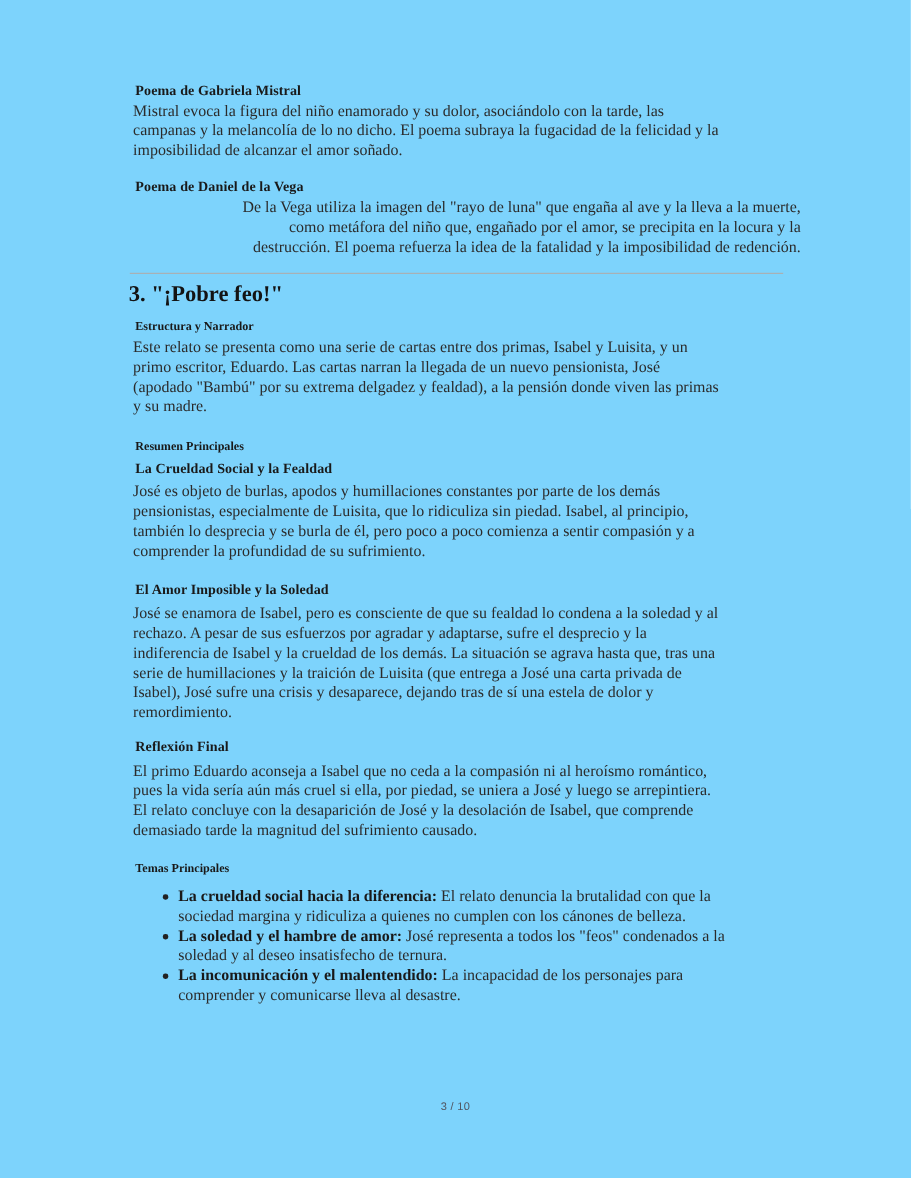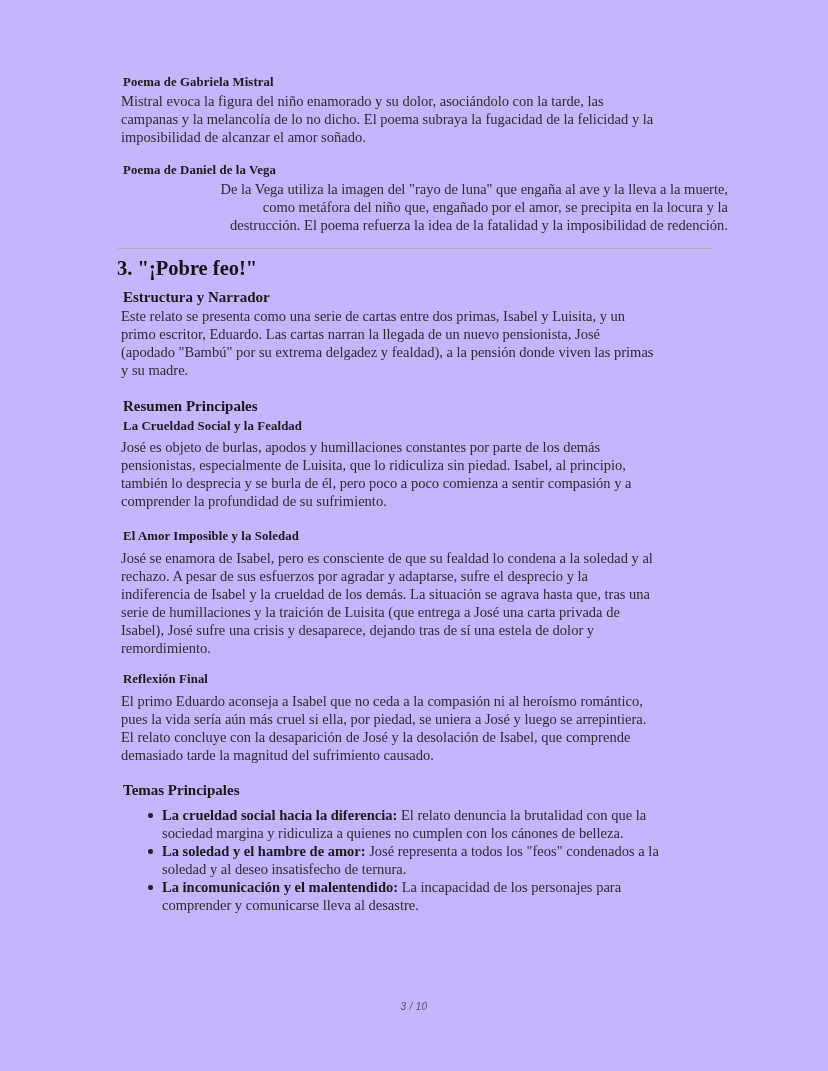--- a/index.html
+++ b/index.html
@@ -1,29 +1,29 @@
 <!DOCTYPE html>
 <html lang="es"><head>
 <meta charset="utf-8">
 <style>
   html,body{margin:0;padding:0;background:#ffffff;}
   body{
     width:828px;height:1071px;overflow:hidden;
     font-family:"Liberation Serif","DejaVu Serif",serif;
     -webkit-font-smoothing:antialiased;
   }
-  .page{width:828px;height:1071px;background:#c4b5fd;position:relative;}
+  .page{width:828px;height:1071px;background:#7dd3fc;position:relative;}
   .content{padding:74px 100px 0 121px;}
 
   .h4{
     font-size:12.8px;font-weight:700;line-height:16px;
     color:#191919;margin:0;padding-left:2px;letter-spacing:.1px;
   }
   .h3{
-    font-size:15px;font-weight:700;line-height:18px;
+    font-size:11px;font-weight:700;line-height:18px;
     color:#191919;margin:0;padding-left:2px;
   }
   .h2{
     font-size:20.5px;font-weight:700;line-height:24px;
     color:#131313;margin:7px 0 0 -4px;
   }
   .p{
     font-size:14.5px;line-height:18px;color:#2b2b2b;
     margin:0;white-space:pre;
   }
@@ -53,21 +53,21 @@
   }
   ul.bullets .dot{
     position:absolute;left:-14px;top:7px;
     width:4.5px;height:4.5px;border-radius:50%;background:#222222;
   }
   .b{font-weight:700;color:#191919;}
 
   .footer{
     margin-top:86px;width:828px;text-align:center;
     font-family:"Liberation Sans","DejaVu Sans",sans-serif;
-    font-size:10px;line-height:13px;color:#515560;letter-spacing:.3px;font-style:italic;
+    font-size:10px;line-height:13px;color:#515560;letter-spacing:.3px;
   }
 </style>
 </head>
 <body>
 
 <div class="page">
   <div class="content">
 
     <h4 class="h4">Poema de Gabriela Mistral</h4>
     <p class="p mt-mistral-p">Mistral evoca la figura del niño enamorado y su dolor, asociándolo con la tarde, las

